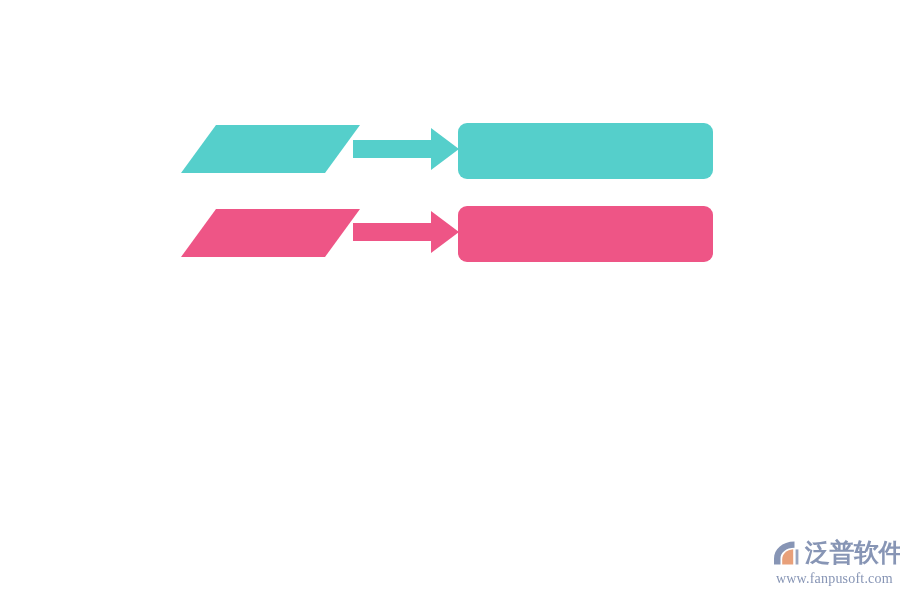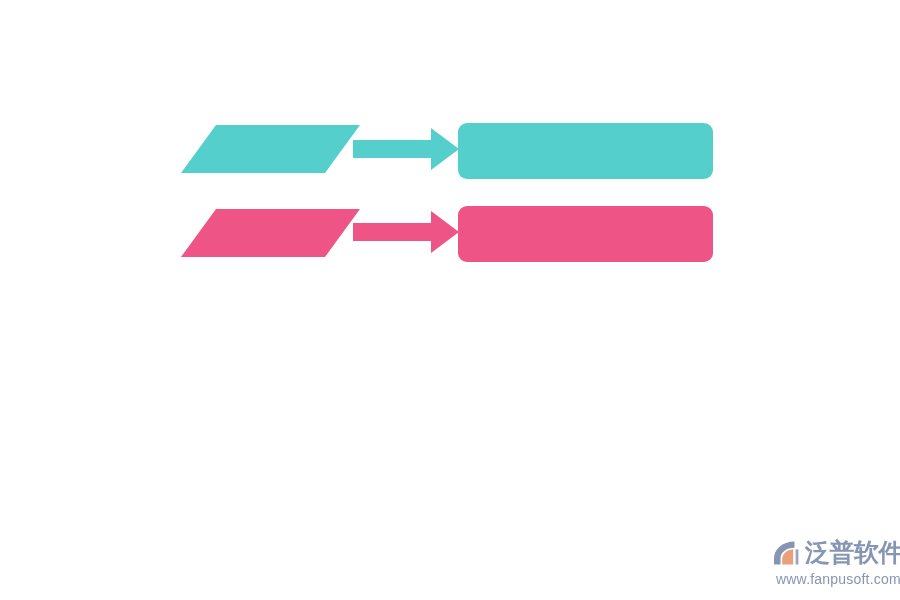--- a/index.html
+++ b/index.html
@@ -77,21 +77,21 @@
   .logo-name {
     font-family: "DejaVu Sans", "Liberation Sans", sans-serif;
     font-size: 25px;
     font-weight: bold;
     color: #8795b5;
     line-height: 32px;
     letter-spacing: -0.5px;
     white-space: nowrap;
   }
   .logo-url {
-    font-family: Liberation Sans, sans-serif;
+    font-family: Liberation Serif, serif;
     font-size: 14px;
     color: #8795b5;
     letter-spacing: 0.2px;
     margin-top: -1px;
     padding-left: 6px;
     white-space: nowrap;
   }
 </style>
 </head>
 <body>

